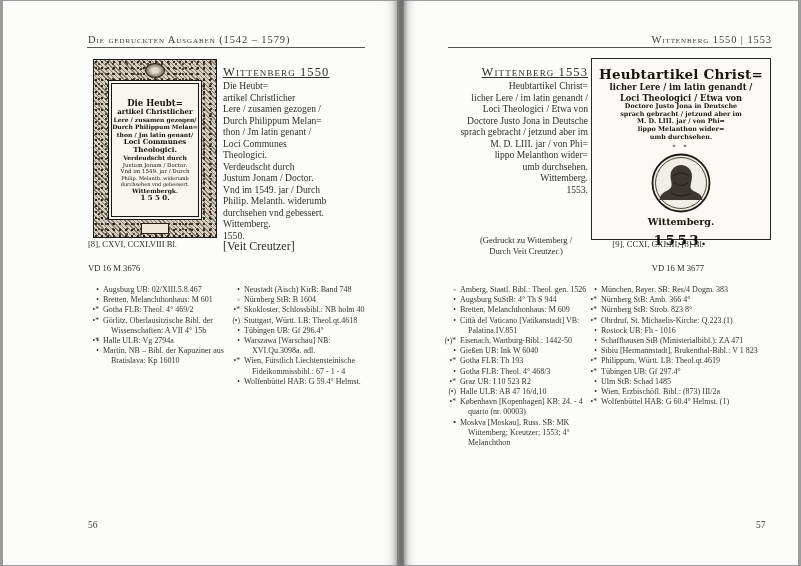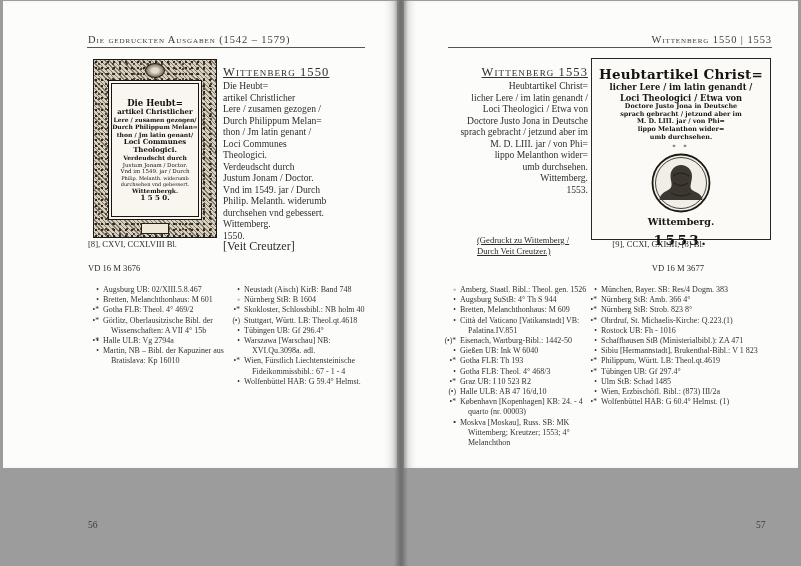--- a/index.html
+++ b/index.html
@@ -2,21 +2,21 @@
 <html><head>
 <meta charset="utf-8">
 <style>
   html,body{margin:0;padding:0;}
   body{
     width:801px;height:566px;background:#a9a9a9;
     font-family:"Liberation Serif", serif;color:#2b2b2b;
     -webkit-font-smoothing:antialiased;overflow:hidden;
   }
   .spread{position:relative;width:801px;height:566px;background:#9c9c9c;}
-  .page{position:absolute;top:1px;height:467px;width:394px;background:#fcfcfa;}
+  .page{position:absolute;top:1px;height:564px;width:394px;background:#fcfcfa;}
   .page-l{left:3px;box-shadow:inset -10px 0 12px -9px rgba(0,0,0,.38);}
   .page-r{left:404px;box-shadow:inset 10px 0 12px -9px rgba(0,0,0,.38);}
   .seam{position:absolute;top:0;bottom:0;left:394px;width:14px;
     background:linear-gradient(90deg,rgba(0,0,0,0),rgba(0,0,0,.28) 45%,rgba(0,0,0,.28) 55%,rgba(0,0,0,0));}
   
   .rh{position:absolute;top:33px;font-variant:small-caps;font-size:10.5px;letter-spacing:0.9px;color:#3c3c3c;white-space:nowrap;}
   .rh-l{left:85px;}
   .rh-r{right:26px;}
   .rule{position:absolute;top:46px;height:1px;background:rgba(55,55,55,.85);}
   .rule-l{left:84px;width:278px;}
@@ -59,21 +59,21 @@
   .tp-year{font-size:13.5px;font-weight:700;letter-spacing:2.5px;margin-top:4px;}
   
   .heading{position:absolute;top:64px;font-variant:small-caps;font-size:12.5px;letter-spacing:1.1px;color:#303030;white-space:nowrap;text-decoration:underline;}
   .heading-l{left:220px;}
   .heading-r{left:40px;width:144px;text-align:right;}
   .trans{position:absolute;top:79px;font-size:9.6px;line-height:11.5px;color:#2e2e2e;}
   .trans-l{left:220px;width:160px;}
   .trans-r{left:36px;width:148px;text-align:right;}
   .collation{position:absolute;top:238px;font-size:8.6px;}
   .printer{position:absolute;top:238px;left:220px;font-size:12px;}
-  .printed-note{position:absolute;top:234px;left:73px;width:124px;text-align:left;font-size:8.6px;line-height:11px;text-decoration:underline;}
+  .printed-note{position:absolute;top:234px;left:60px;width:124px;text-align:center;font-size:8.6px;line-height:11px;}
   .vd{position:absolute;top:262px;font-size:8.6px;}
   .caption-r{right:94px;text-align:left;}
   
   .libs{position:absolute;top:284px;font-size:8px;line-height:10.2px;color:#333;}
   .lib-item{position:relative;padding-left:22px;text-indent:-8px;margin:0;}
   .marker{position:absolute;left:-5px;top:0;width:15px;text-align:right;text-indent:0;white-space:nowrap;font-size:7.5px;}
   .libs-l1{left:86px;width:140px;}
   .libs-l2{left:227px;width:142px;}
   .libs-r1{left:42px;width:150px;}
   .libs-r2{left:183px;width:176px;}

